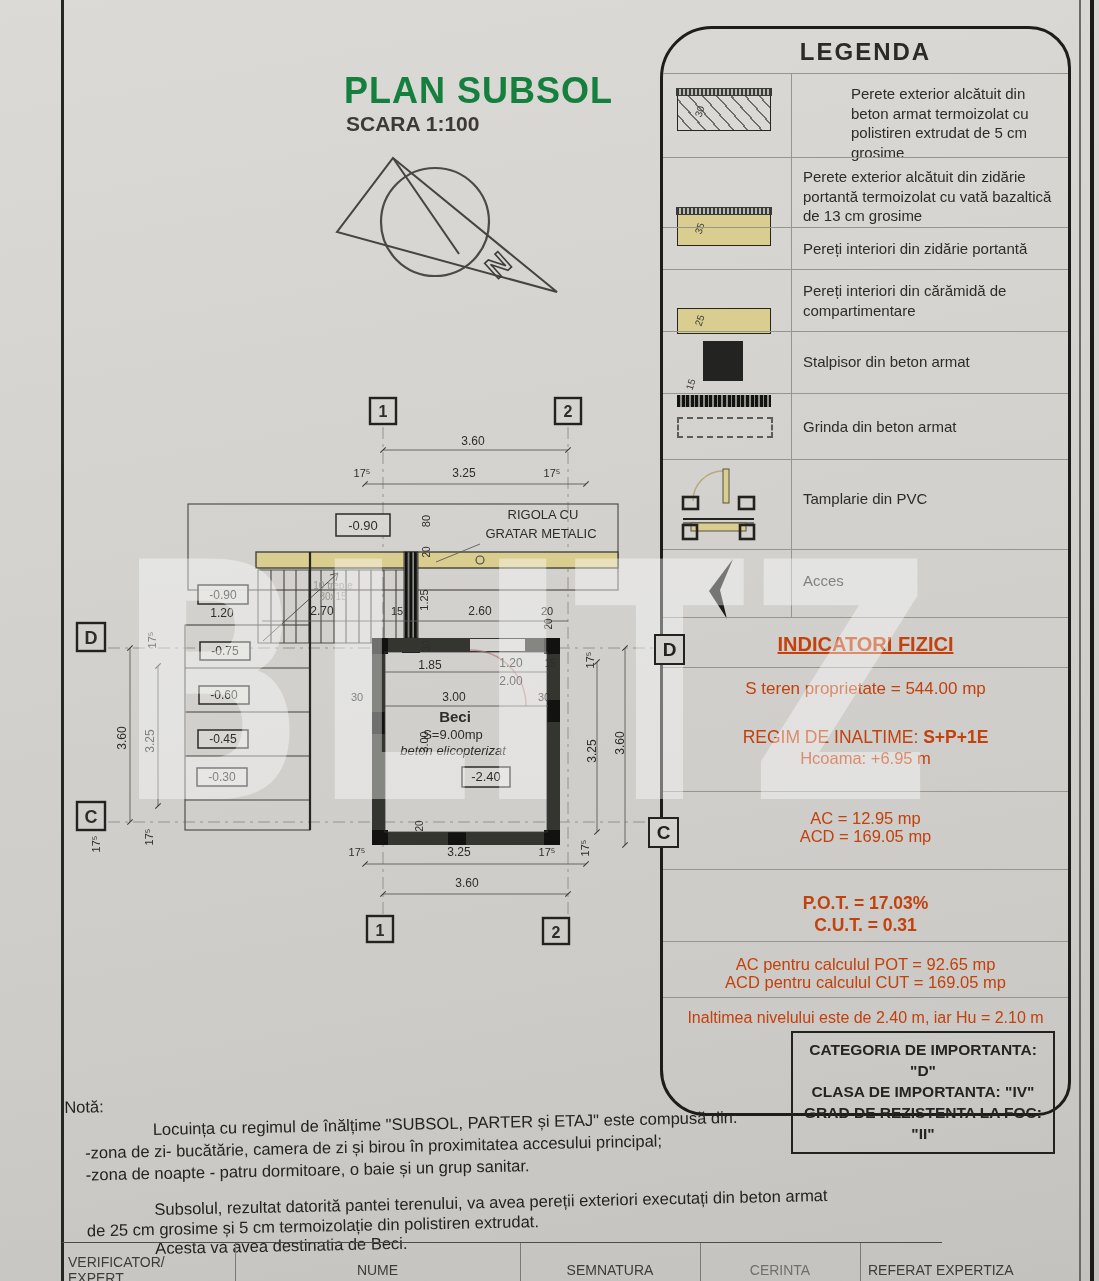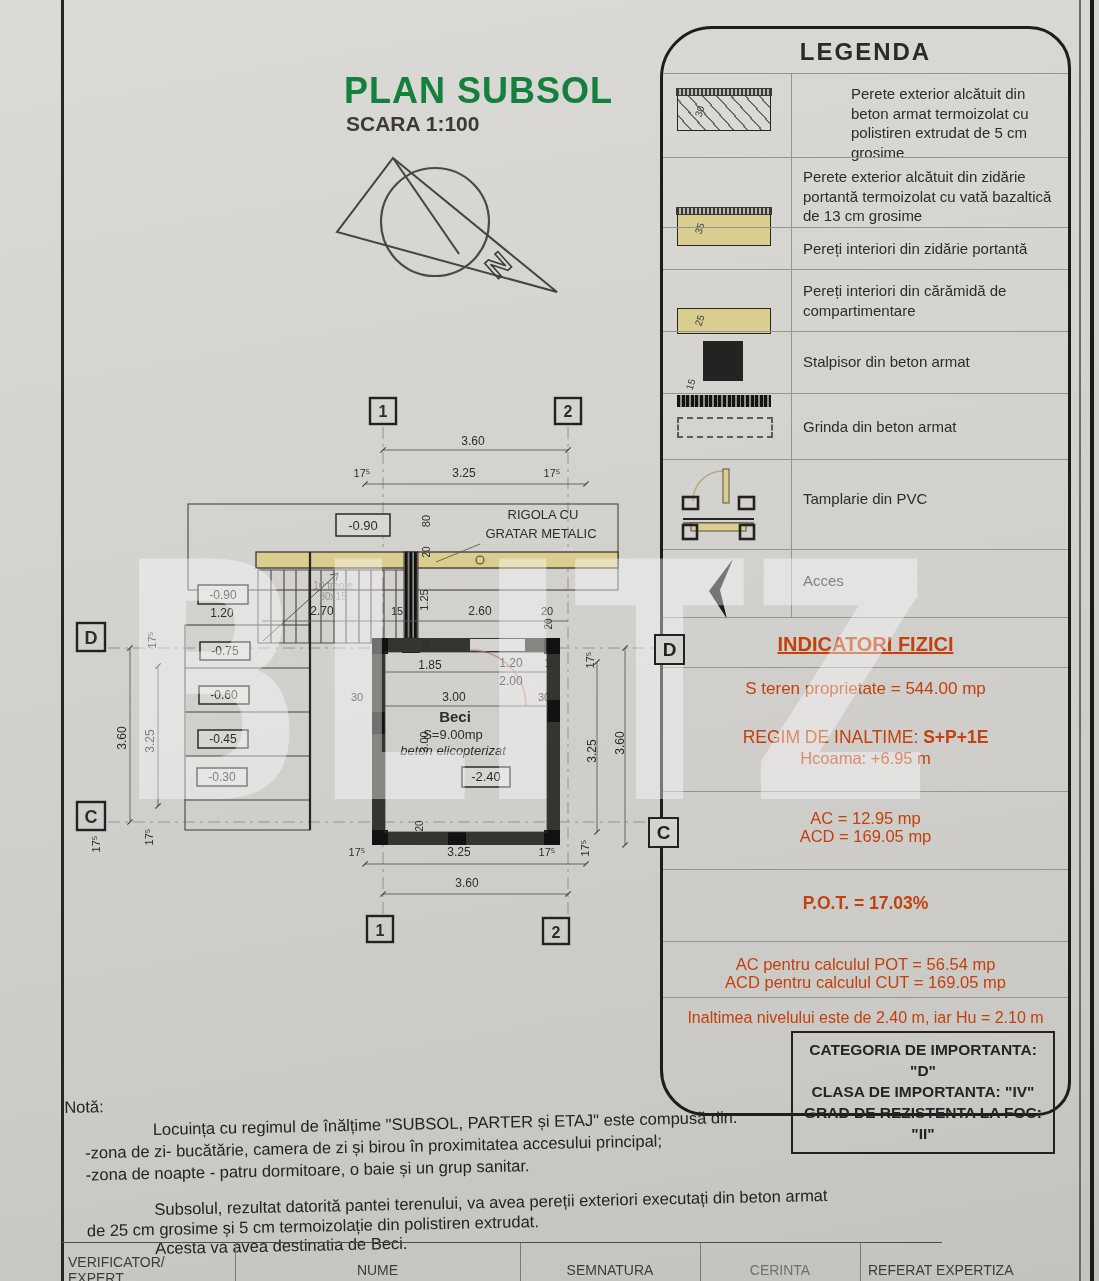--- a/index.html
+++ b/index.html
@@ -325,23 +325,24 @@
     <span>REGIM DE INALTIME: </span><b>S+P+1E</b>
   </div>
   <div class="ind" style="top:720px;">Hcoama: +6.95 m</div>
   <div class="psep" style="top:762px;"></div>
 
   <div class="ind" style="top:780px;">AC = 12.95 mp</div>
   <div class="ind" style="top:798px;">ACD = 169.05 mp</div>
   <div class="psep" style="top:840px;"></div>
 
   <div class="ind" style="top:864px;font-weight:bold;font-size:17.5px;">P.O.T. = 17.03%</div>
+  <div class="ind" style="top:886px;font-weight:bold;font-size:17.5px;">C.U.T. = 0.31</div>
   <div class="psep" style="top:912px;"></div>
 
-  <div class="ind" style="top:926px;">AC pentru calculul POT = 56.54 mp</div>
+  <div class="ind" style="top:926px;">AC pentru calculul POT = 92.65 mp</div>
   <div class="ind" style="top:944px;">ACD pentru calculul CUT = 169.05 mp</div>
   <div class="psep" style="top:968px;"></div>
 
   <div class="ind" style="top:980px;font-size:16px;">Inaltimea nivelului este de 2.40 m, iar Hu = 2.10 m</div>
 
   <div class="catbox">
     <div>CATEGORIA DE IMPORTANTA: "D"</div>
     <div>CLASA DE IMPORTANTA: "IV"</div>
     <div>GRAD DE REZISTENTA LA FOC: "II"</div>
   </div>

